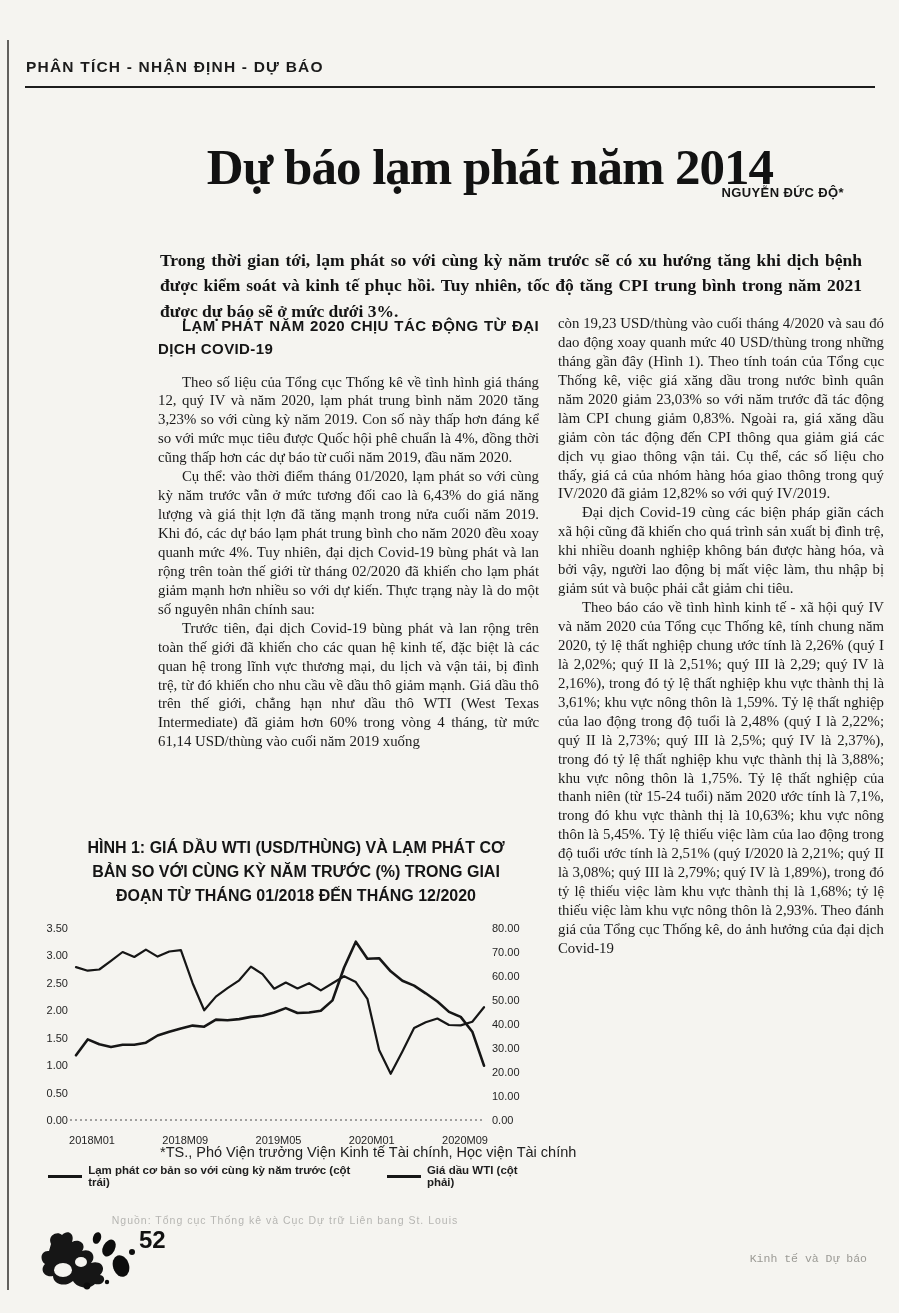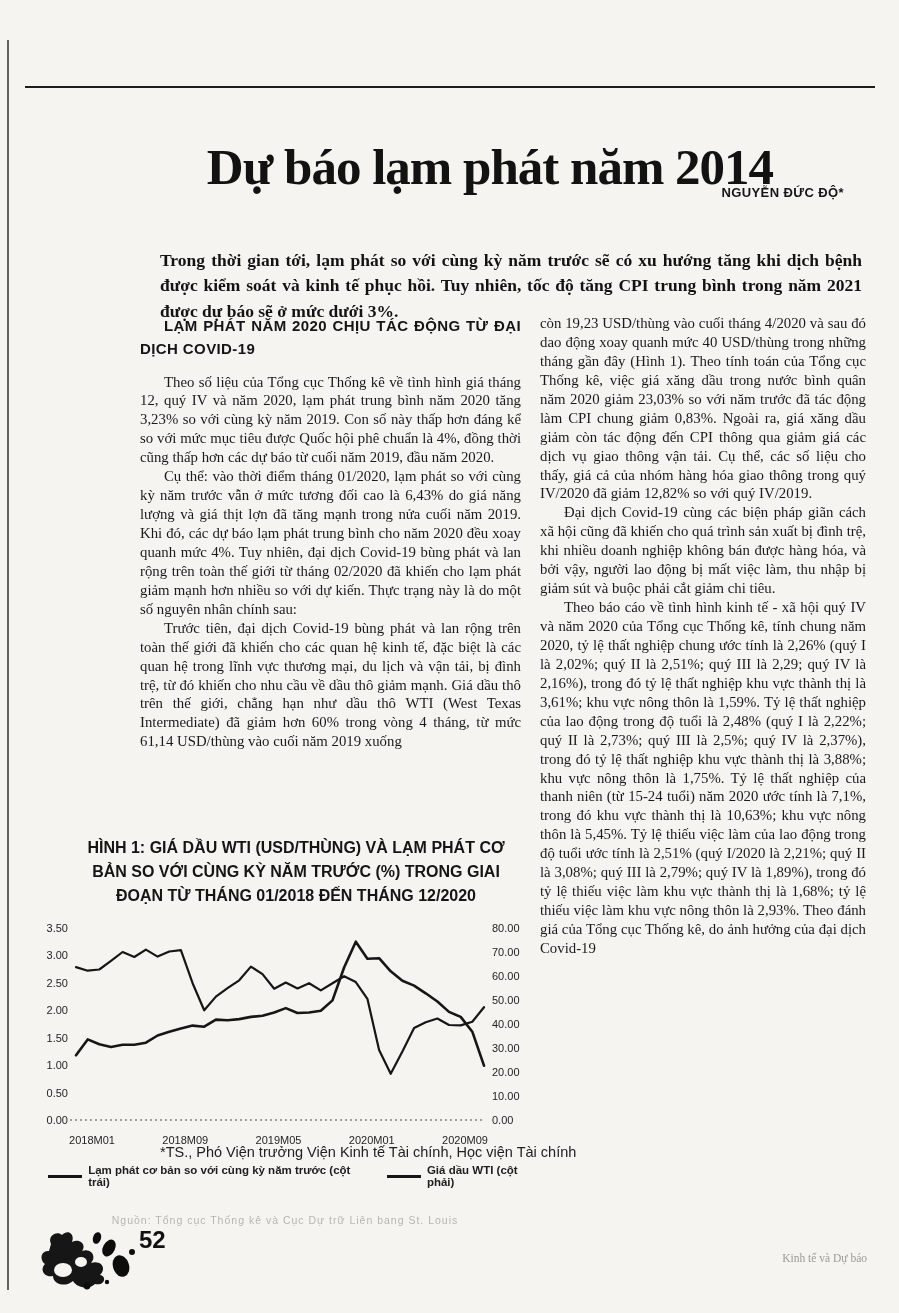--- a/index.html
+++ b/index.html
@@ -21,21 +21,21 @@
     font-family:"Liberation Serif", serif; font-weight:bold; font-size:51px; letter-spacing:-1px; color:#121212;
   }
   .author{
     position:absolute; right:55px; top:185px;
     font-family:"Liberation Sans", sans-serif; font-weight:bold; font-size:13px; letter-spacing:.4px;text-align:center;
   }
   .lead{
     position:absolute; left:160px; top:230px; width:702px;
     font-weight:bold; font-size:17.5px; line-height:1.48; text-align:justify; color:#131313;
   }
-  .col{position:absolute; top:314px; text-align:justify; font-size:14.8px; line-height:1.28; color:#1a1a1a;}
+  .col{position:absolute; top:314px; text-align:justify; font-size:14.8px; line-height:1.28; color:#1a1a1a;margin-left:18px;}
   .col-left{left:140px; width:381px; height:522px; overflow:hidden;}
   .col-right{left:540px; width:326px; height:882px; overflow:hidden;}
   .section-heading{
     font-family:"Liberation Sans", sans-serif; font-weight:bold; font-size:15px;
     line-height:1.55; letter-spacing:.4px; text-align:justify; margin:0 0 12px 0; color:#151515;
   }
   .section-heading .indent{display:inline-block; width:24px;}
   .col p{margin:0; text-indent:24px;}
   .col p.no-indent{text-indent:0;}
   .figure{position:absolute; left:28px; top:836px; width:514px;}
@@ -59,29 +59,30 @@
     position:absolute; left:160px; top:1144px; width:640px;
     font-family:"Liberation Sans", sans-serif; font-size:14.5px; color:#222;
   }
   .footer-left{position:absolute; left:37px; top:1226px; display:flex; align-items:flex-start;}
   .page-number{
     font-family:"Liberation Sans", sans-serif; font-weight:bold; font-size:24px; color:#111;
     margin-left:-6px; margin-bottom:10px;
   }
   .journal-name{
     position:absolute; right:32px; top:1252px;
-    font-family:Liberation Serif, serif; font-size:11.5px; color:#9b9a95;
+    font-family:Liberation Mono, monospace; font-size:11.5px; color:#9b9a95;
   }
 </style>
 </head>
 <body>
 
 <div class="page">
   <div class="scan-edge"></div>
 
+  <div class="kicker">PHÂN TÍCH - NHẬN ĐỊNH - DỰ BÁO</div>
   <div class="rule"></div>
 
   <h1 class="title">Dự báo lạm phát năm 2014</h1>
   <div class="author">NGUYỄN ĐỨC ĐỘ*</div>
 
   <p class="lead">Trong thời gian tới, lạm phát so với cùng kỳ năm trước sẽ có xu hướng tăng khi dịch bệnh được kiểm soát và kinh tế phục hồi. Tuy nhiên, tốc độ tăng CPI trung bình trong năm 2021 được dự báo sẽ ở mức dưới 3%.</p>
 
   <div class="col col-left">
     <h2 class="section-heading"><span class="indent"></span><span>LẠM PHÁT NĂM 2020 CHỊU TÁC ĐỘNG TỪ ĐẠI DỊCH COVID-19</span></h2>
     <p>Theo số liệu của Tổng cục Thống kê về tình hình giá tháng 12, quý IV và năm 2020, lạm phát trung bình năm 2020 tăng 3,23% so với cùng kỳ năm 2019. Con số này thấp hơn đáng kể so với mức mục tiêu được Quốc hội phê chuẩn là 4%, đồng thời cũng thấp hơn các dự báo từ cuối năm 2019, đầu năm 2020.</p>

